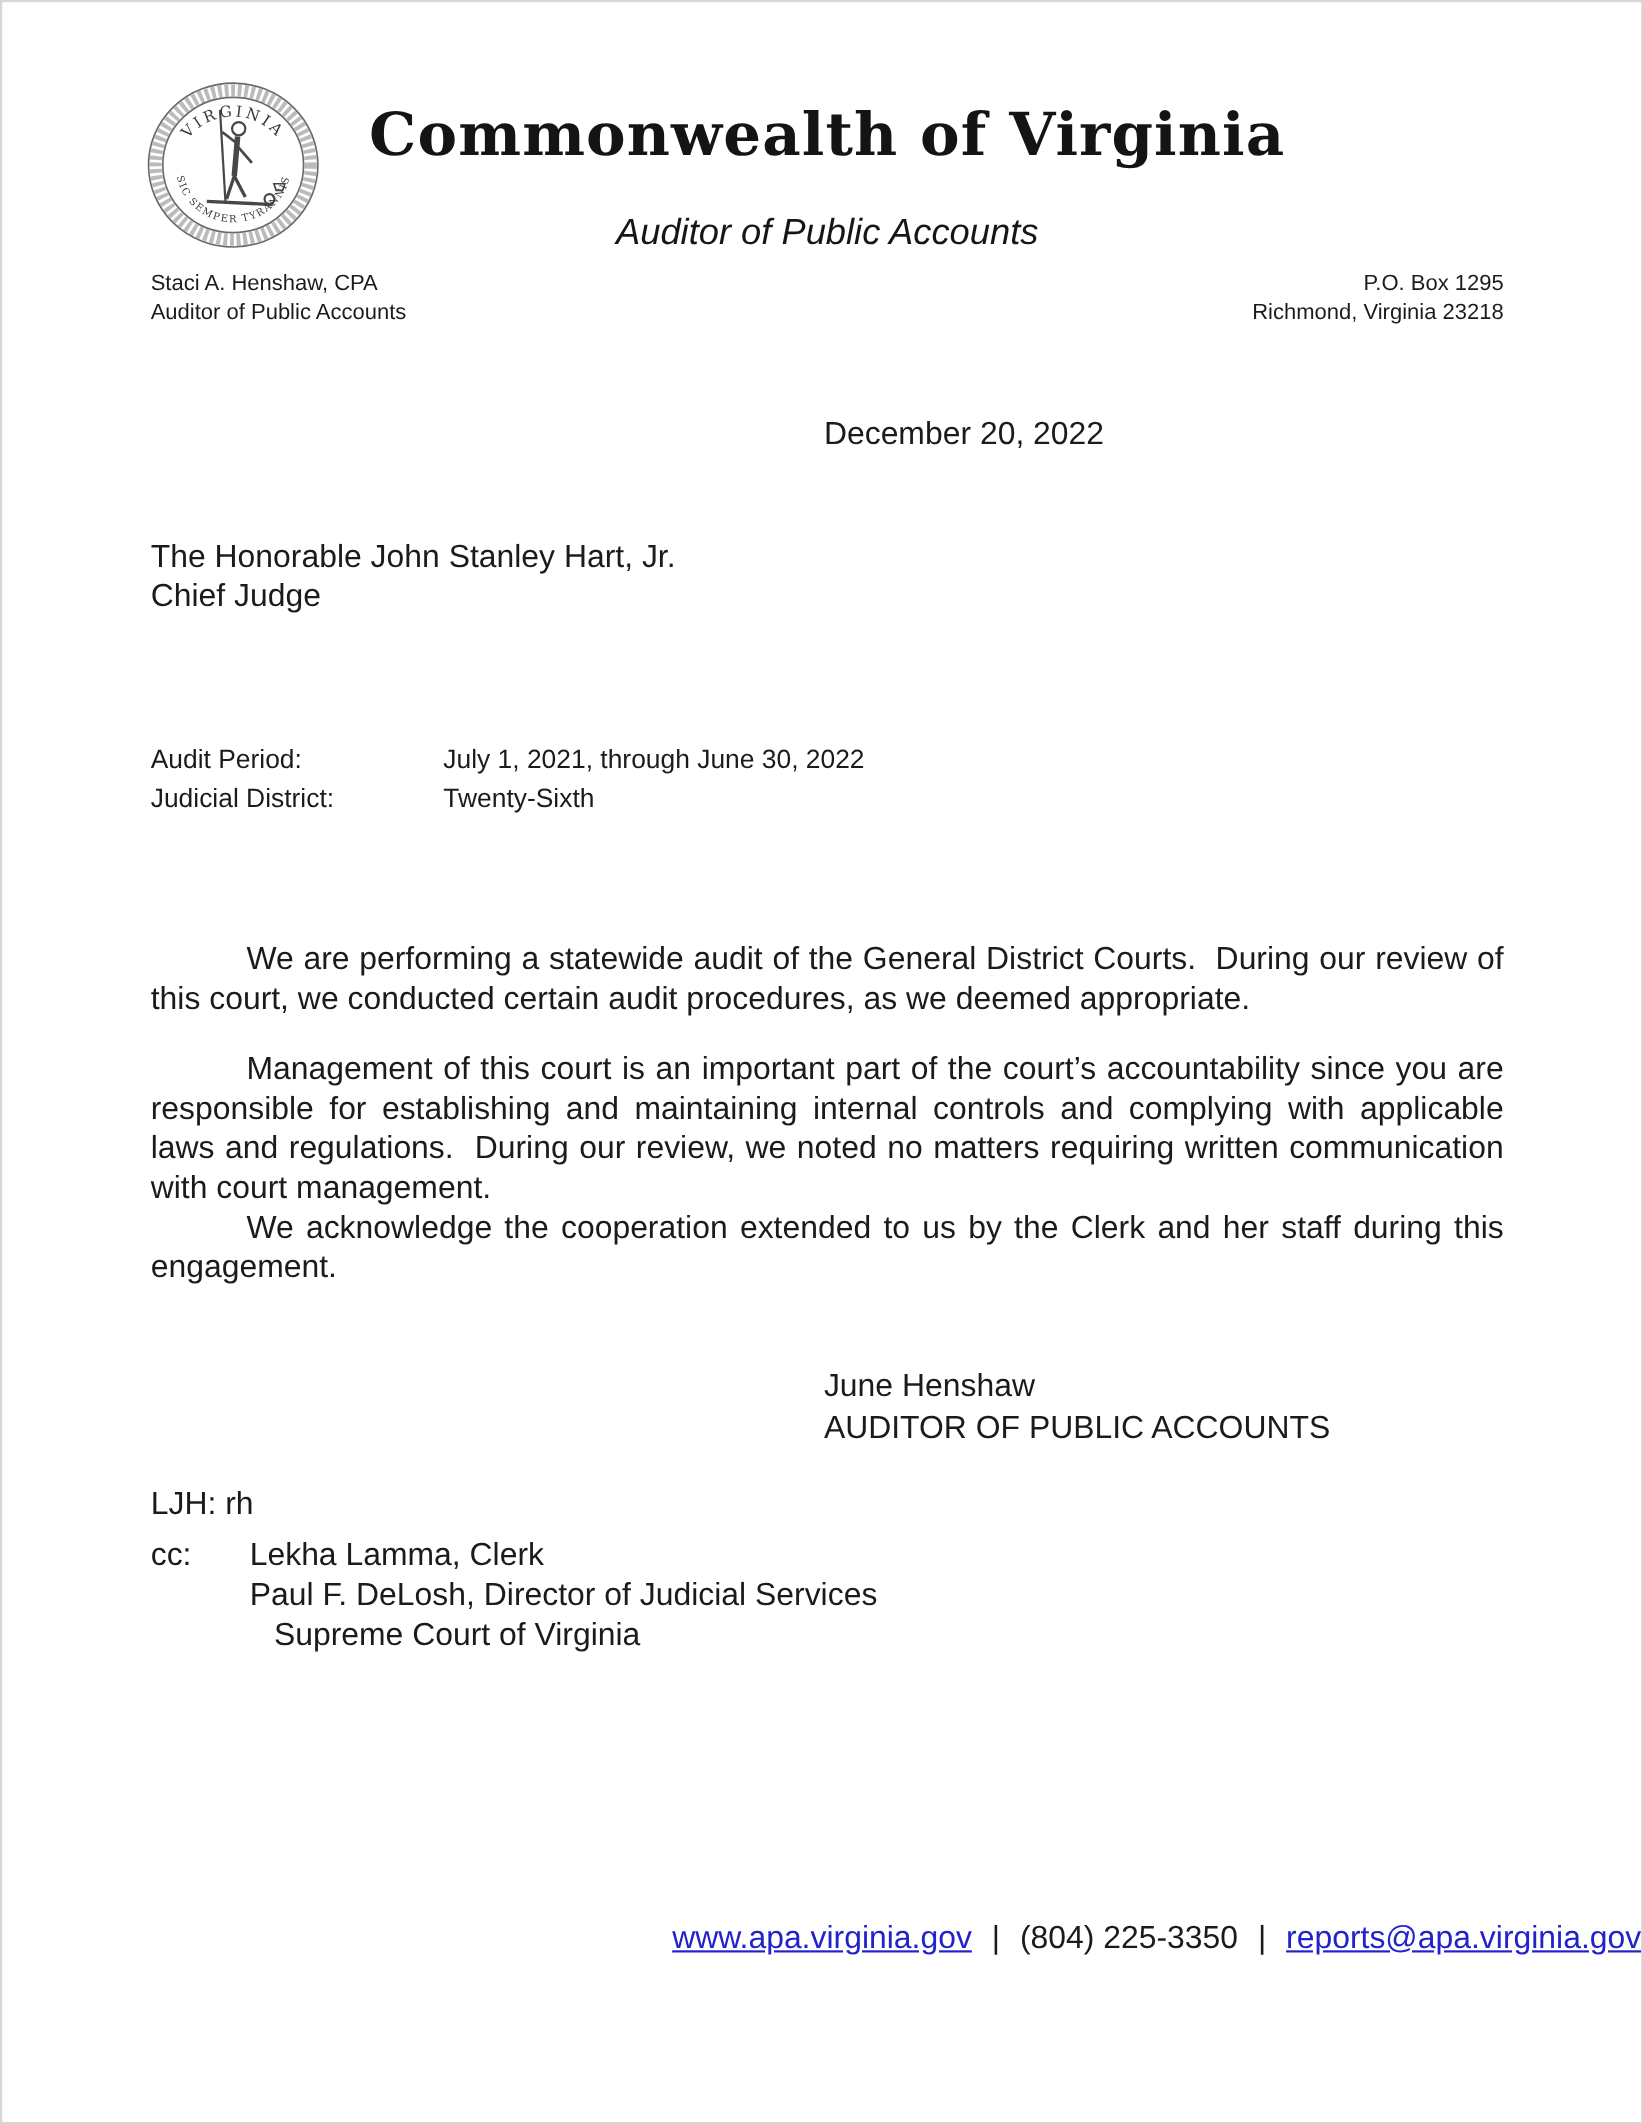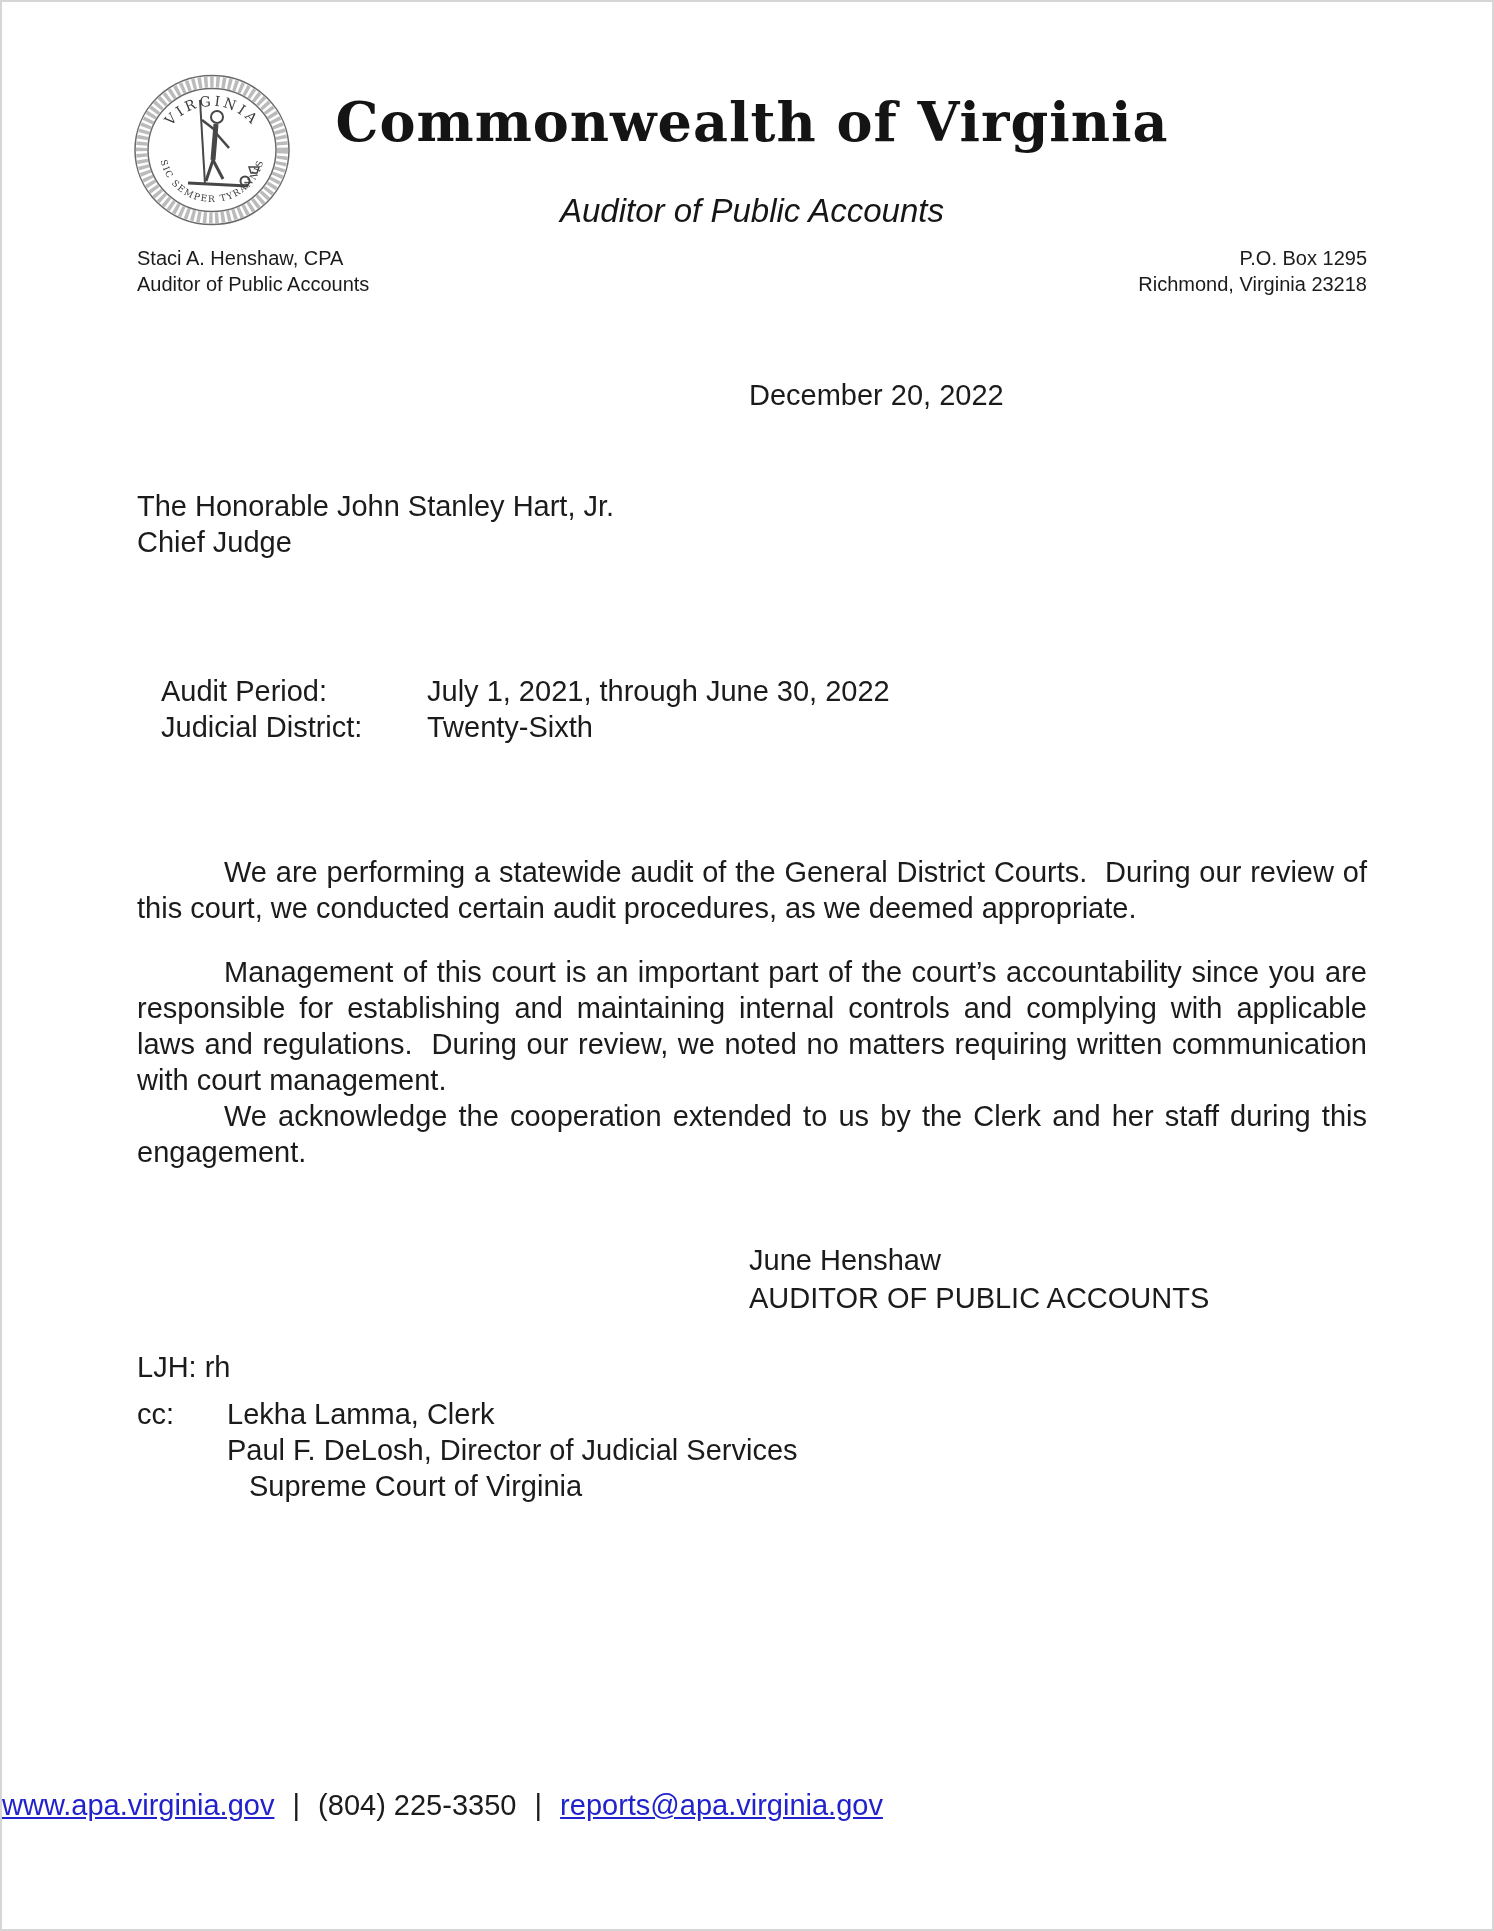--- a/index.html
+++ b/index.html
@@ -37,43 +37,43 @@
     position: absolute; top: 243px; left: 135px; width: 1230px;
     display: flex; justify-content: space-between;
     font-size: 20px; line-height: 26px;
   }
   .info-left  { margin-left: 0; }
   .info-right { text-align: right; }
 
   
   .date-line   { position: absolute; left: 747px; top: 377px; font-size: 29px; }
   .recipient   { position: absolute; left: 135px; top: 486px; font-size: 29px; line-height: 36px; }
-  .details     { position: absolute; left: 135px; top: 671px; font-size: 29px; line-height: 36px; margin-left: 24px; }
+  .details     { position: absolute; left: 135px; top: 671px; font-size: 24px; line-height: 36px; }
   .detail-row  { display: flex; }
   .detail-label{ width: 266px; }
 
   .body-text {
     position: absolute; left: 135px; top: 852px; width: 1230px;
     font-size: 29px; line-height: 36px; text-align: justify;
   }
   .para { text-indent: 87px; white-space: pre-wrap; }
   .para-gap { margin-bottom: 28px; }
 
   .signature  { position: absolute; left: 747px; top: 1239px; font-size: 29px; line-height: 38px; }
   .sig-title  { text-transform: none; }
   .reference  { position: absolute; left: 135px; top: 1349px; font-size: 29px; }
 
   .cc-block   { position: absolute; left: 135px; top: 1394px; font-size: 29px; line-height: 36px; display: flex; }
   .cc-label   { width: 90px; }
   .cc-indent  { padding-left: 22px; }
 
   
   .page-footer {
-    position: absolute; top: 1787px; left: 0; width: 100%;
-    text-align: left; font-size: 29px; color: #1b1b1b;
+    position: absolute; top: 1744px; left: 0; width: 100%;
+    text-align: right; font-size: 29px; color: #1b1b1b;
   }
   .footer-link { color: #2222cc; text-decoration: underline; cursor: pointer; }
   .footer-sep  { margin: 0 10px; }
 </style>
 </head>
 <body>
 
 <div class="page">
 
   <svg class="seal" width="160" height="153" viewBox="0 0 160 153">

